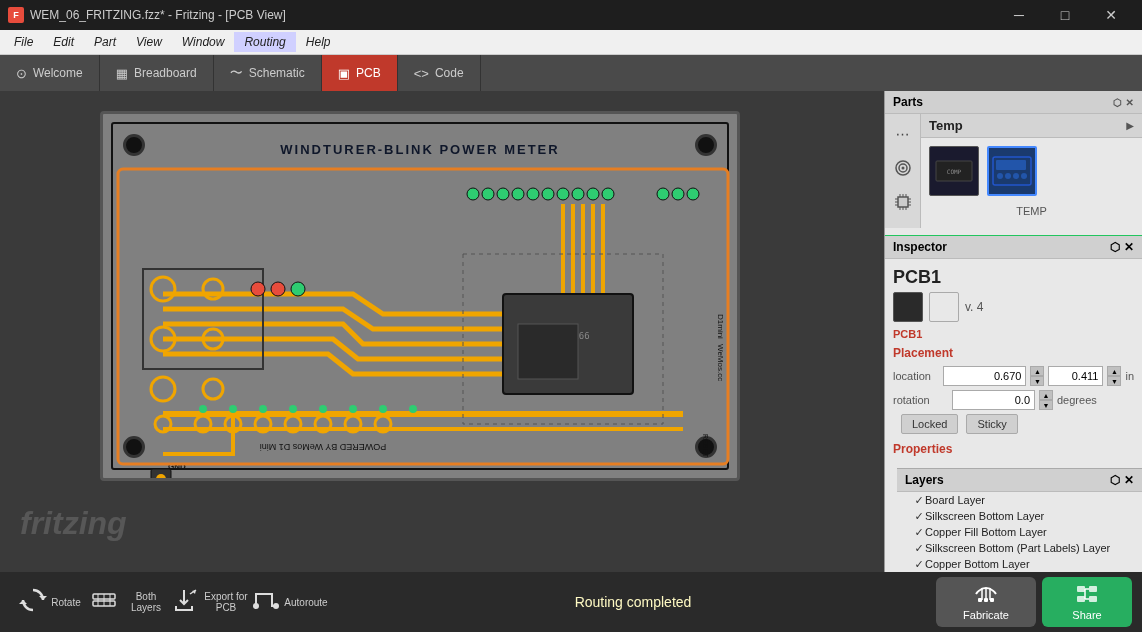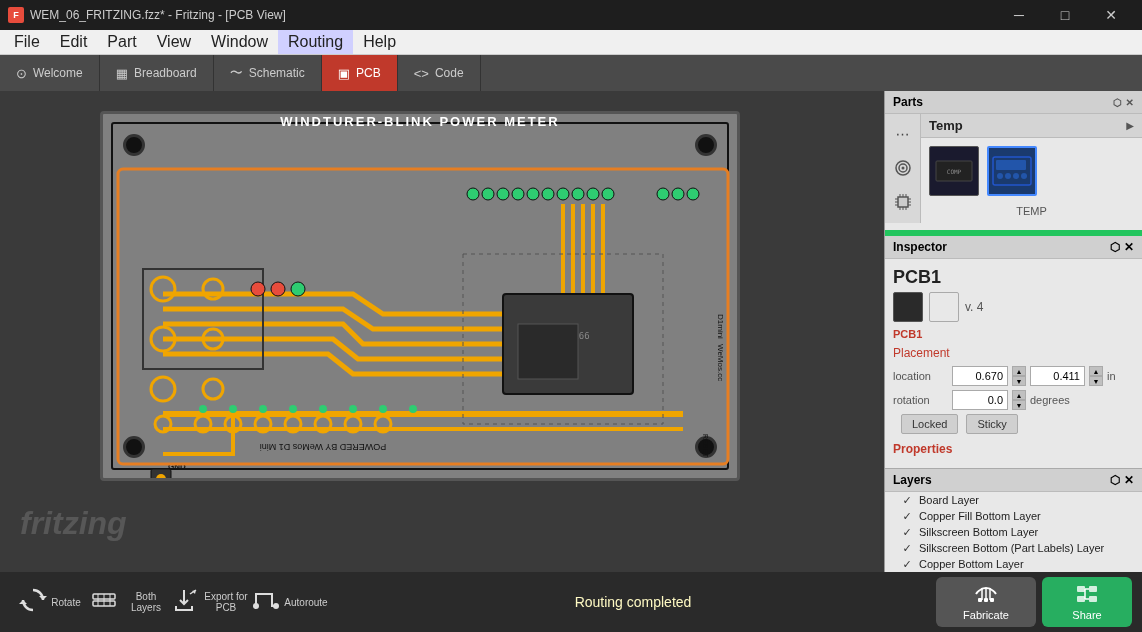--- a/index.html
+++ b/index.html
@@ -26,22 +26,23 @@
       height: 25px;
       background: #f0f0f0;
       display: flex;
       align-items: center;
       padding: 0 4px;
       border-bottom: 1px solid #ccc;
     }
     #menubar .menu-item {
       padding: 3px 10px;
       cursor: pointer;
-      font-size: 16px;
+      font-size: 12px;
       color: #222;
+      font-style: italic;
     }
 
     
     #tabbar {
       height: 36px;
       background: #4a4a4a;
       display: flex;
       align-items: stretch;
     }
     .tab {
@@ -83,24 +84,24 @@
       border-radius: 4px;
     }
     #pcb-board .board-outline {
       position: absolute;
       top: 8px; left: 8px; right: 8px; bottom: 8px;
       border: 2px solid #111;
       border-radius: 3px;
     }
     #pcb-board .board-title {
       position: absolute;
-      top: 0;
+      top: 28px;
       left: 50%;
       transform: translateX(-50%);
-      color: #ffffff;
+      color: #0f172a;
       font-size: 13px;
       font-weight: bold;
       letter-spacing: 2px;
       white-space: nowrap;
     }
 
     
     .mount-hole {
       position: absolute;
       width: 22px;
@@ -130,21 +131,21 @@
       width: 258px;
       background: #e8e8e8;
       display: flex;
       flex-direction: column;
       border-left: 1px solid #999;
     }
 
     
     #parts-panel {
       height: 230px;
-      border-bottom: 6px solid #22c55e;
+      border-bottom: 1px solid #22c55e;
     }
     #parts-header {
       background: #d0d0d0;
       padding: 4px 8px;
       font-weight: bold;
       font-size: 12px;
       display: flex;
       align-items: center;
       justify-content: space-between;
       border-bottom: 1px solid #bbb;
@@ -231,38 +232,38 @@
 
     .pcb-ref-label {
       font-size: 11px;
       color: #c0392b;
       font-weight: bold;
       margin-bottom: 6px;
     }
 
     .placement-title {
       font-size: 12px;
-      font-weight: normal;
+      font-weight: bold;
       color: #c0392b;
       margin-bottom: 6px;
     }
 
     .placement-row {
       display: flex;
       align-items: center;
       margin-bottom: 4px;
       gap: 4px;
     }
     .placement-label {
       width: 55px;
       font-size: 11px;
       color: #555;
     }
     .placement-input {
-      width: 56px;
+      width: 83px;
       height: 20px;
       border: 1px solid #aaa;
       background: white;
       font-size: 11px;
       padding: 0 4px;
       text-align: right;
     }
     .placement-unit {
       font-size: 11px;
       color: #555;
@@ -304,36 +305,36 @@
       font-size: 12px;
       font-weight: bold;
       color: #c0392b;
       margin-top: 8px;
       margin-bottom: 4px;
     }
 
     
     #layers-panel {
       border-top: 1px solid #aaa;
+      margin-left: 12px;
     }
     #layers-header {
       background: #d0d0d0;
       padding: 4px 8px;
       font-weight: bold;
       font-size: 12px;
       display: flex;
       align-items: center;
       justify-content: space-between;
       border-bottom: 1px solid #bbb;
     }
     .layer-item {
       display: flex;
       align-items: center;
       padding: 2px 16px;
-      gap: 6px;
       font-size: 11px;
       color: #222;
     }
     .layer-checkbox {
       width: 12px; height: 12px;
       display: flex; align-items: center; justify-content: center;
       cursor: pointer;
     }
     .layer-checkbox.checked::before { content: '✓'; font-size: 11px; color: #333; }
 
@@ -712,25 +713,25 @@
             <span class="panel-btn">✕</span>
           </div>
         </div>
 
         <div class="layer-item">
           <div class="layer-checkbox checked"></div>
           <span>Board Layer</span>
         </div>
         <div class="layer-item">
           <div class="layer-checkbox checked"></div>
-          <span>Copper Fill Bottom Layer</span>
+          <span>Silkscreen Bottom Layer</span>
         </div>
         <div class="layer-item">
           <div class="layer-checkbox checked"></div>
-          <span>Silkscreen Bottom Layer</span>
+          <span>Copper Fill Bottom Layer</span>
         </div>
         <div class="layer-item">
           <div class="layer-checkbox checked"></div>
           <span>Silkscreen Bottom (Part Labels) Layer</span>
         </div>
         <div class="layer-item">
           <div class="layer-checkbox checked"></div>
           <span>Copper Bottom Layer</span>
         </div>
       </div>

